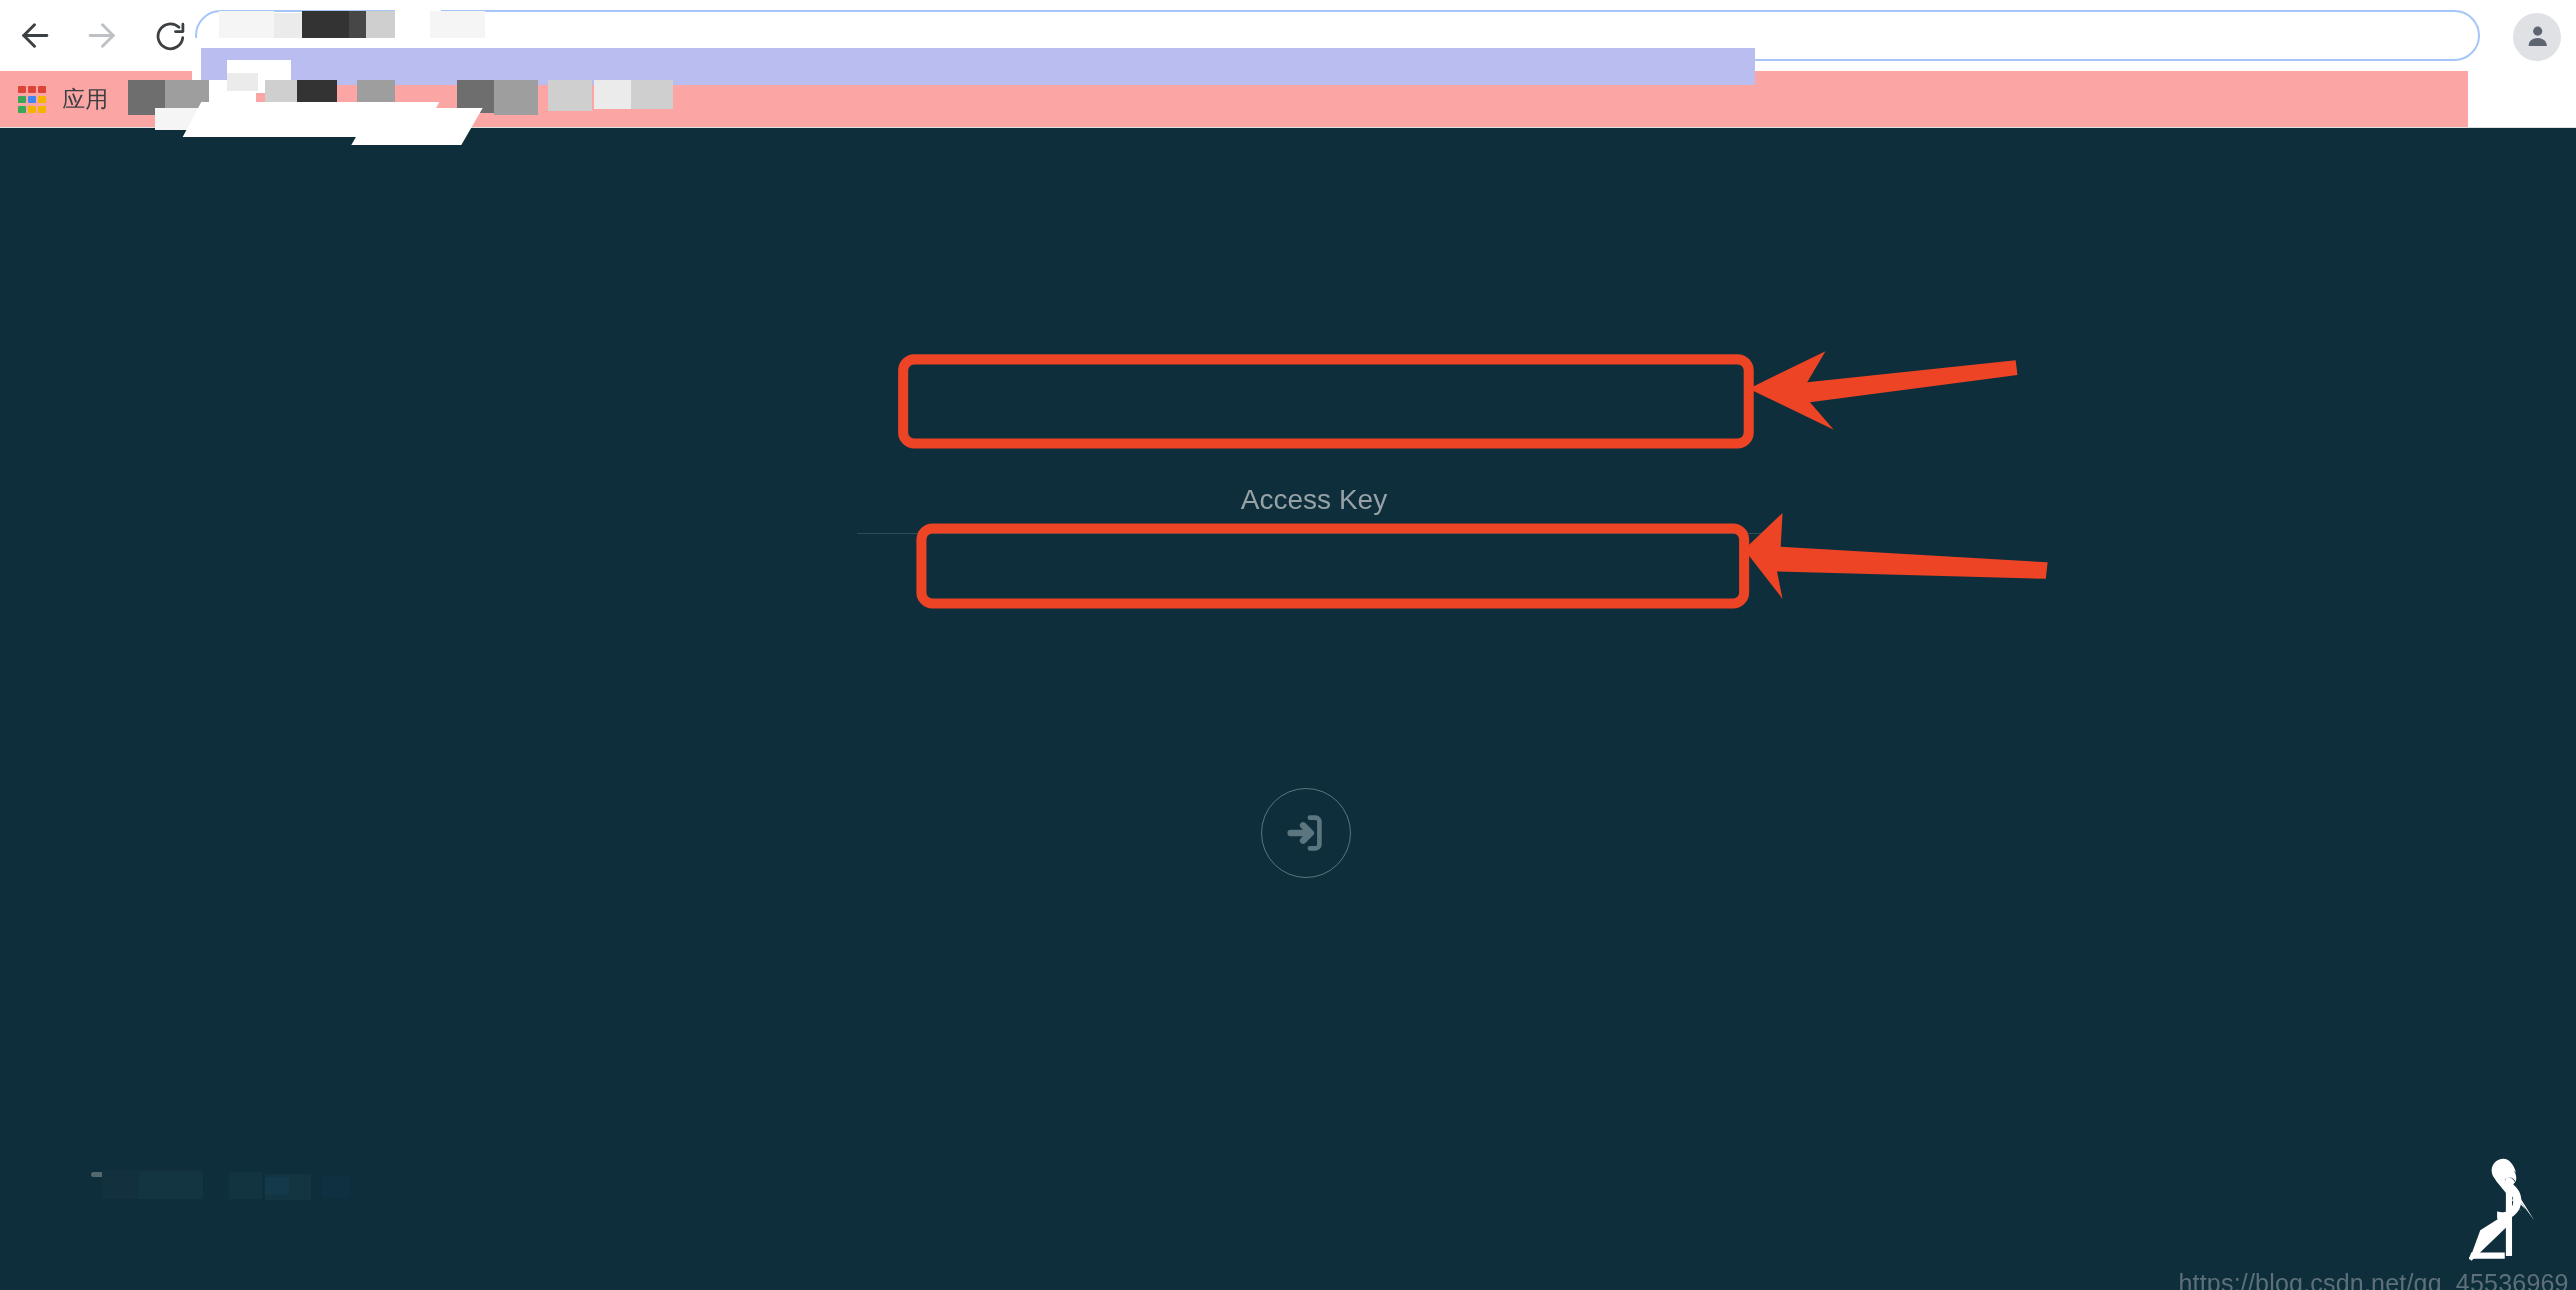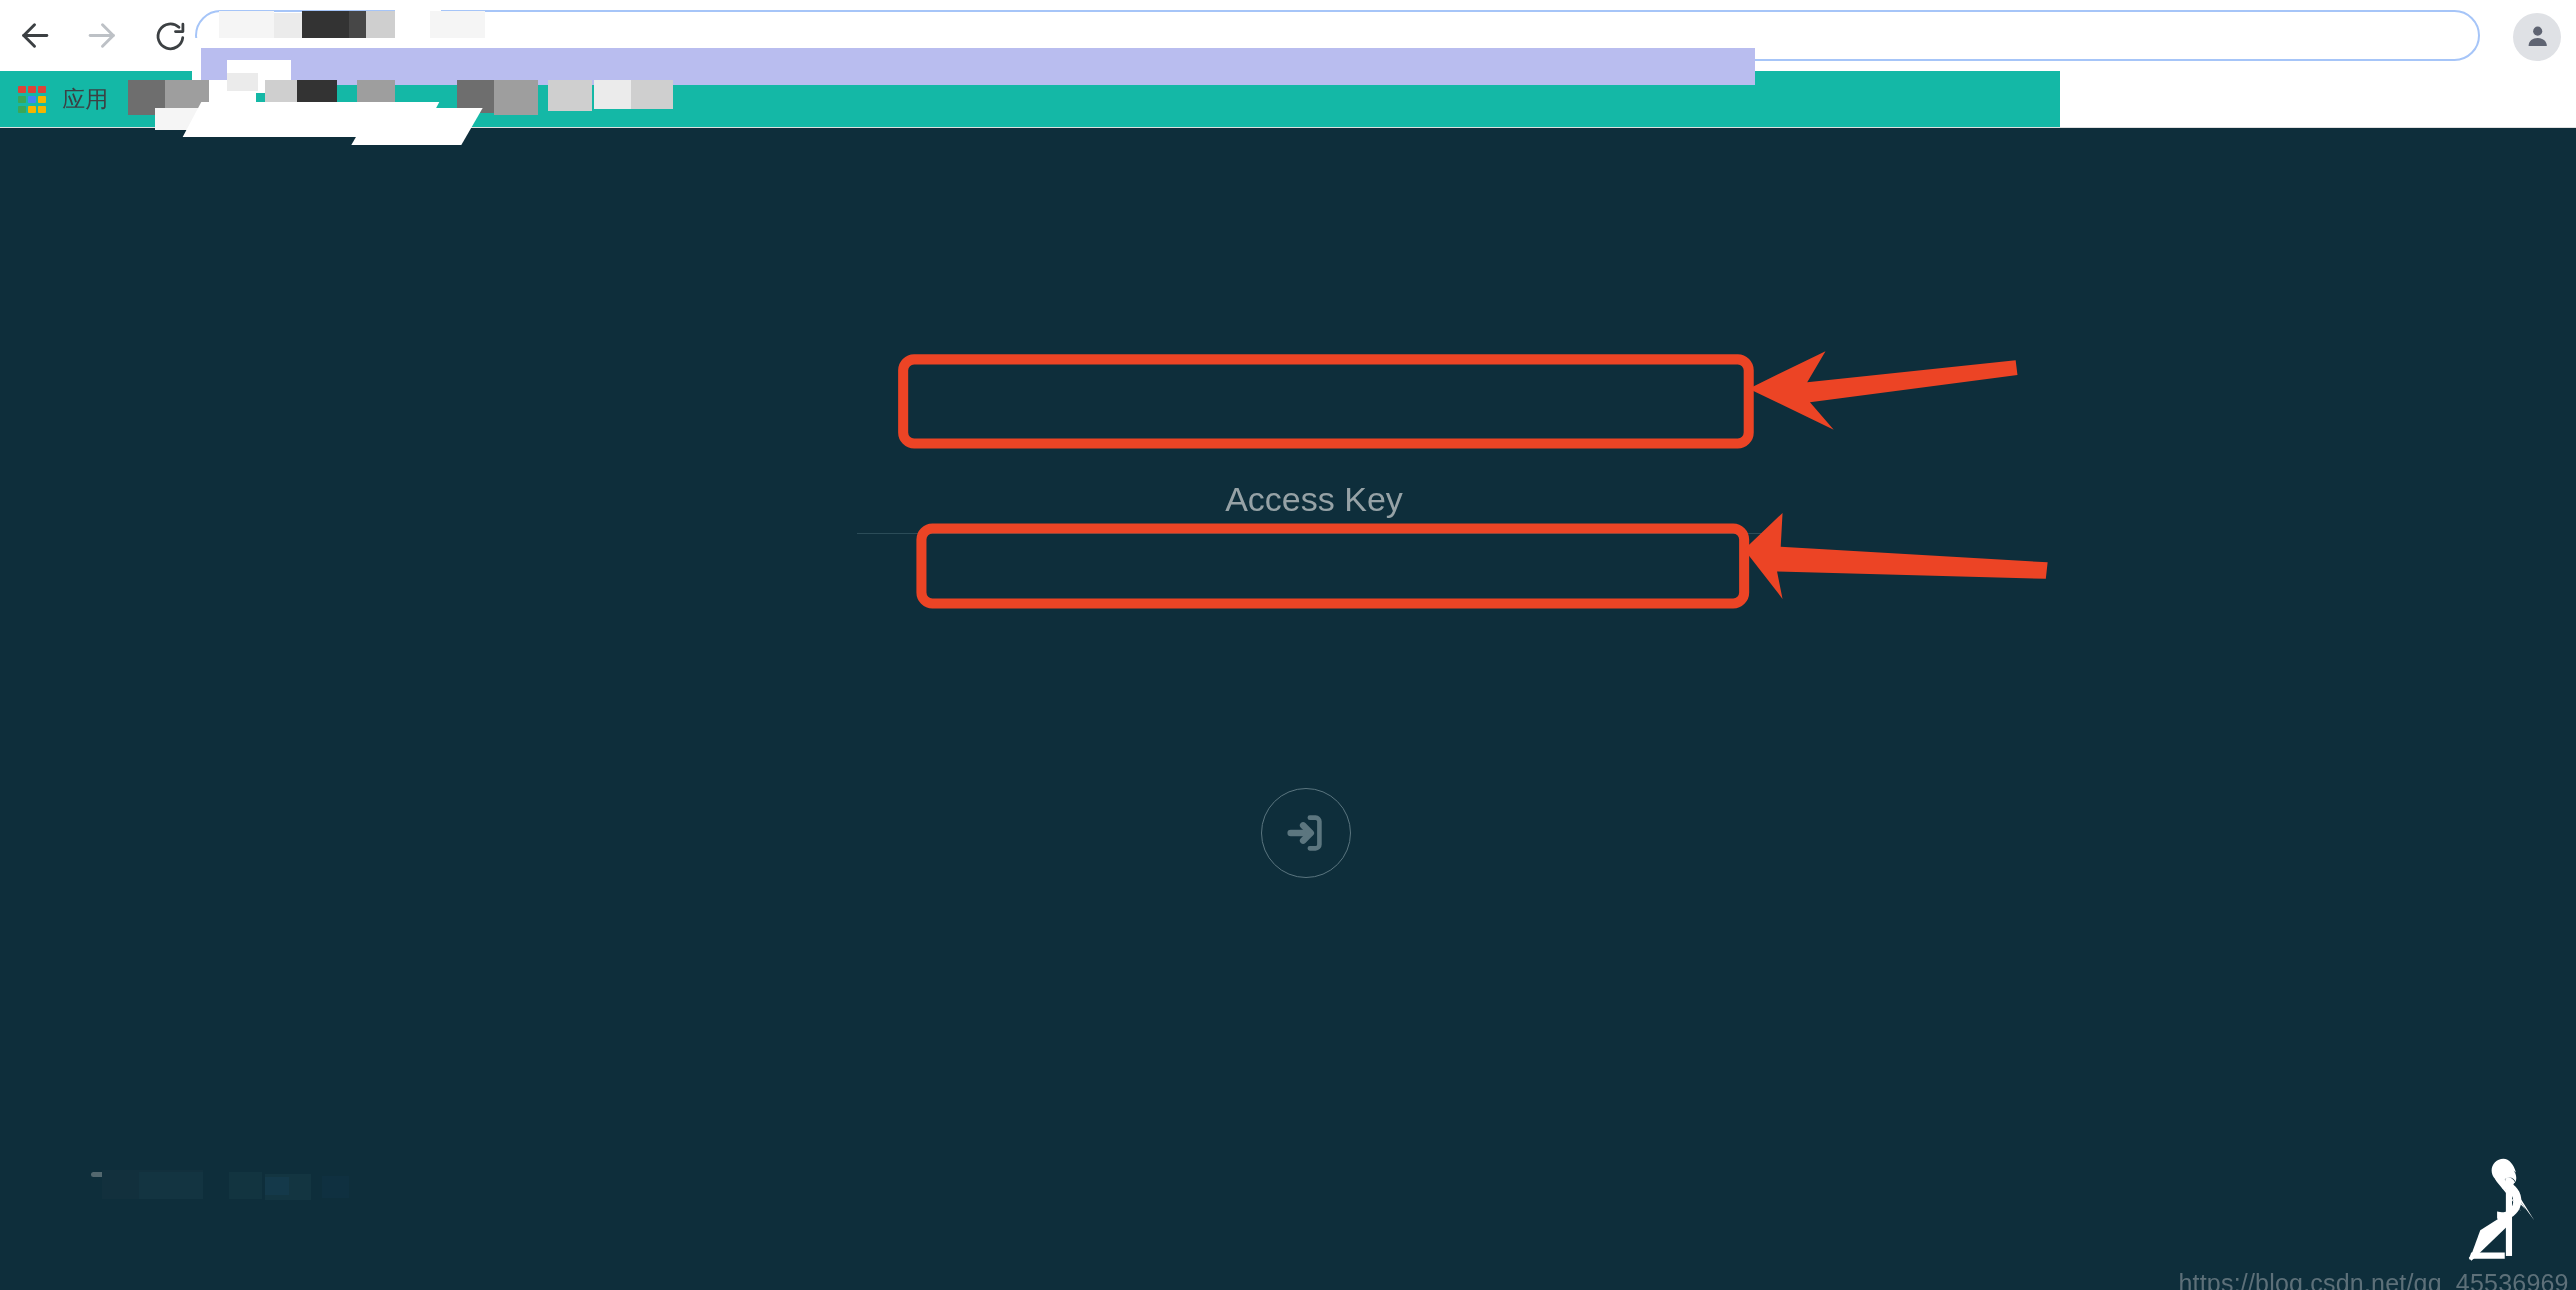--- a/index.html
+++ b/index.html
@@ -72,23 +72,23 @@
     background: #dfe1e5;
     display: flex;
     align-items: center;
     justify-content: center;
   }
 
   
   .bookmarks-row {
     position: absolute;
     left: 0; top: 71px;
-    width: 2060px;
+    width: 2468px;
     height: 57px;
-    background: #14b8a6;
+    background: #fca5a5;
     display: flex;
     align-items: center;
   }
   .apps-grid {
     width: 27.4px;
     height: 27.4px;
     margin-left: 18.3px;
     display: grid;
     grid-template-columns: repeat(3, 7.3px);
     grid-template-rows: repeat(3, 7.3px);
@@ -149,21 +149,21 @@
   }
   .field-input {
     width: 100%;
     height: 68px;
     background: transparent;
     border: none;
     border-bottom: 1.8px solid #2b4c58;
     outline: none;
     text-align: center;
     font-family: "Liberation Sans", sans-serif;
-    font-size: 34px;
+    font-size: 28px;
     color: #7dd3fc;
     box-sizing: border-box;
     padding: 0;
     display: block;
   }
   .field-input::placeholder {
     color: #96a2a6;
     opacity: 1;
   }
   #field-access { top: 338px; }

